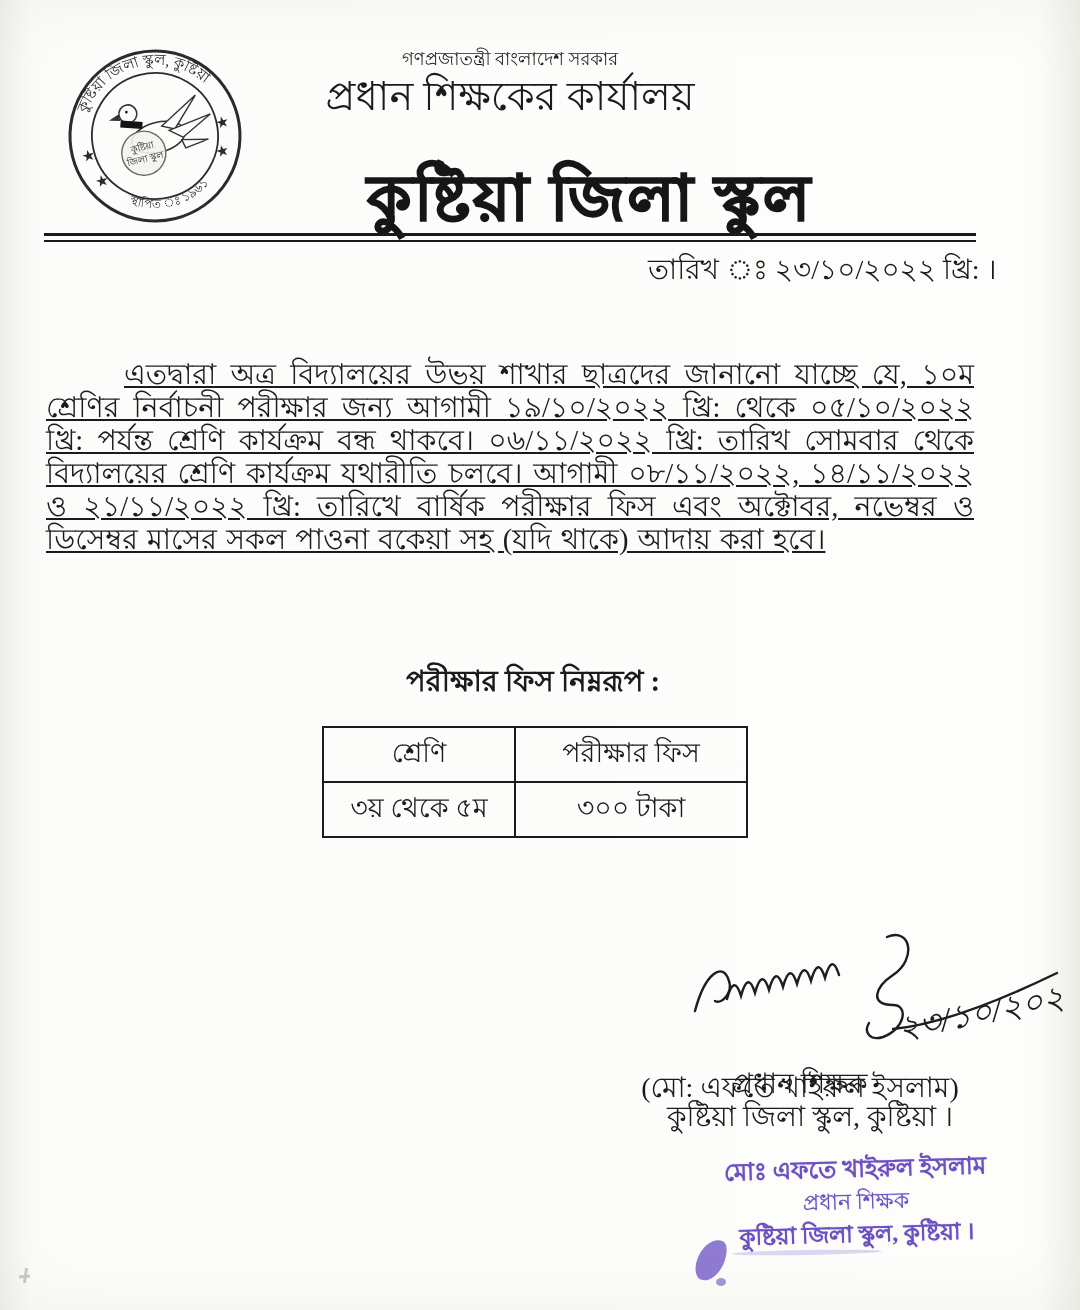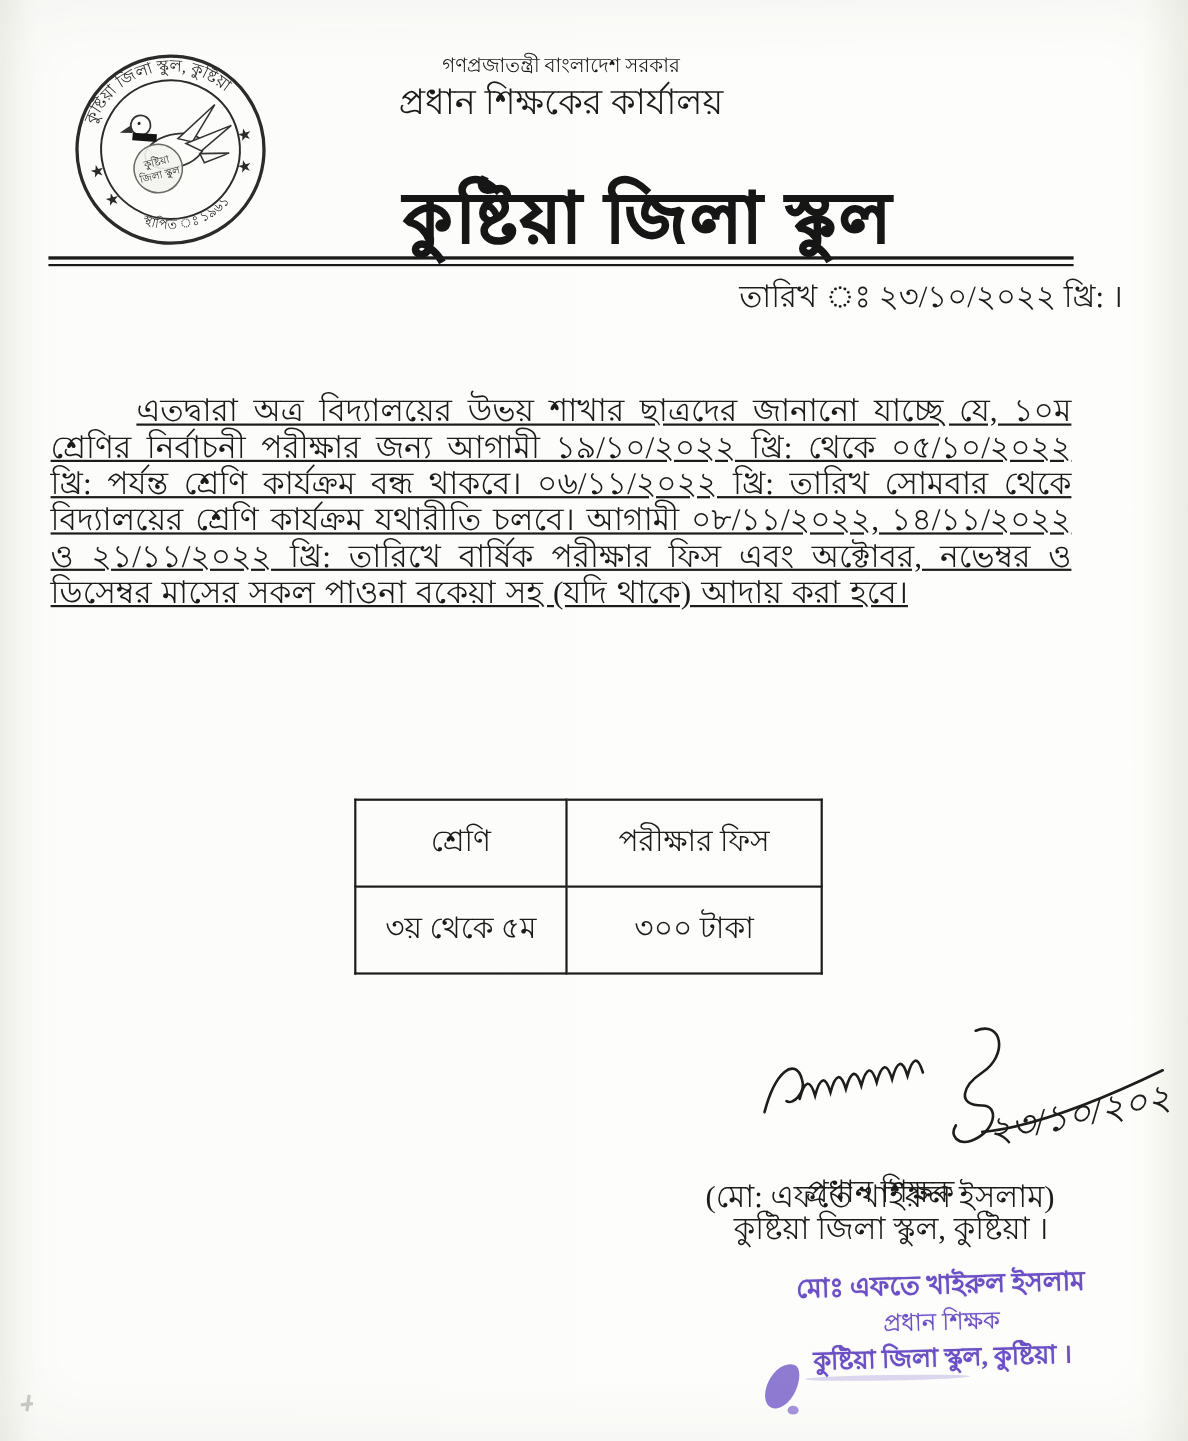--- a/index.html
+++ b/index.html
@@ -28,21 +28,21 @@
   .seal text { fill: #2a2a2a; font-family: "Liberation Serif", serif; }
 
   .head-block {
     position: absolute;
     left: 270px; top: 50px; width: 480px;
     text-align: center;
     line-height: 1.0;
   }
   .head-govt   { font-size: 18px; margin-bottom: 9px; }
   .head-div    { font-size: 29px; margin-bottom: 8px; }
-  .head-office { font-size: 32px; }
+  .head-office { font-size: 40px; }
 
   .school-title {
     position: absolute;
     left: 200px; top: 150px; width: 780px;
     text-align: center;
     font-size: 63px;
     font-weight: bold;
     letter-spacing: 3px;
     color: #161616;
     -webkit-text-stroke: 1.6px #161616;
@@ -51,21 +51,21 @@
 
   .double-rule {
     position: absolute;
     left: 44px; top: 233px; width: 932px; height: 9px;
     border-top: 3px solid #1a1a1a;
     border-bottom: 2px solid #1a1a1a;
   }
 
   .date-line {
     position: absolute;
-    left: 672px; top: 248px; width: 320px;
+    left: 648px; top: 248px; width: 320px;
     font-size: 28px;
     text-align: center;
     white-space: nowrap;
   }
 
   
   .notice-par {
     position: absolute;
     left: 46px; top: 358px; width: 928px;
     font-size: 28.5px;
@@ -87,21 +87,21 @@
     position: absolute;
     left: 322px; top: 726px;
     border-collapse: collapse;
     font-size: 27px;
   }
   table.fees th, table.fees td {
     border: 2px solid #1c1c1c;
     text-align: center;
     font-weight: normal;
     height: 39px;
-    padding: 16px 8px;
+    padding: 4px 8px;
   }
   table.fees .col-class { width: 192px; }
   table.fees .col-fee   { width: 232px; margin-left: 43px; }
 
   
   .sig-svg {
     position: absolute;
     left: 665px; top: 925px;
     width: 400px; height: 125px;
   }
@@ -223,20 +223,21 @@
   </div>
 
   <div class="school-title">কুষ্টিয়া জিলা স্কুল</div>
 
   <div class="double-rule"></div>
 
   <div class="date-line">তারিখ ঃ ২৩/১০/২০২২ খ্রি: ।</div>
 
   <div class="notice-par">এতদ্বারা অত্র বিদ্যালয়ের উভয় শাখার ছাত্রদের জানানো যাচ্ছে যে, ১০ম শ্রেণির নির্বাচনী পরীক্ষার জন্য আগামী ১৯/১০/২০২২ খ্রি: থেকে ০৫/১০/২০২২ খ্রি: পর্যন্ত শ্রেণি কার্যক্রম বন্ধ থাকবে। ০৬/১১/২০২২ খ্রি: তারিখ সোমবার থেকে বিদ্যালয়ের শ্রেণি কার্যক্রম যথারীতি চলবে। আগামী ০৮/১১/২০২২, ১৪/১১/২০২২ ও ২১/১১/২০২২ খ্রি: তারিখে বার্ষিক পরীক্ষার ফিস এবং অক্টোবর, নভেম্বর ও ডিসেম্বর মাসের সকল পাওনা বকেয়া সহ (যদি থাকে) আদায় করা হবে।</div>
 
+  <div class="fees-heading">পরীক্ষার ফিস নিম্নরূপ :</div>
 
   <table class="fees">
     <thead>
       <tr>
         <th class="col-class">শ্রেণি</th>
         <th class="col-fee">পরীক্ষার ফিস</th>
       </tr>
     </thead>
     <tbody>
       <tr>

